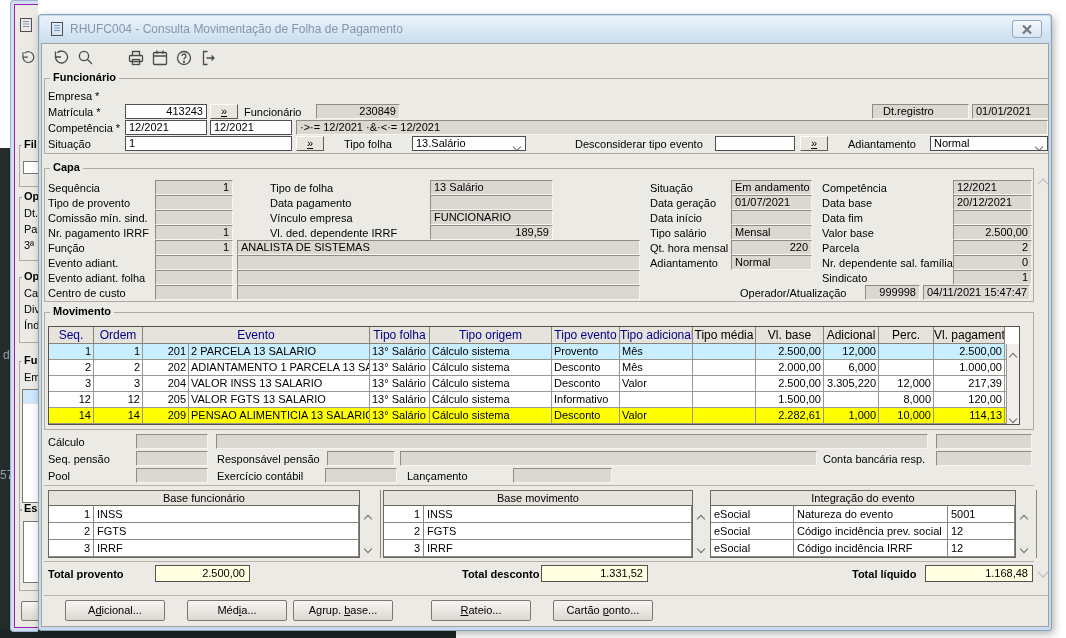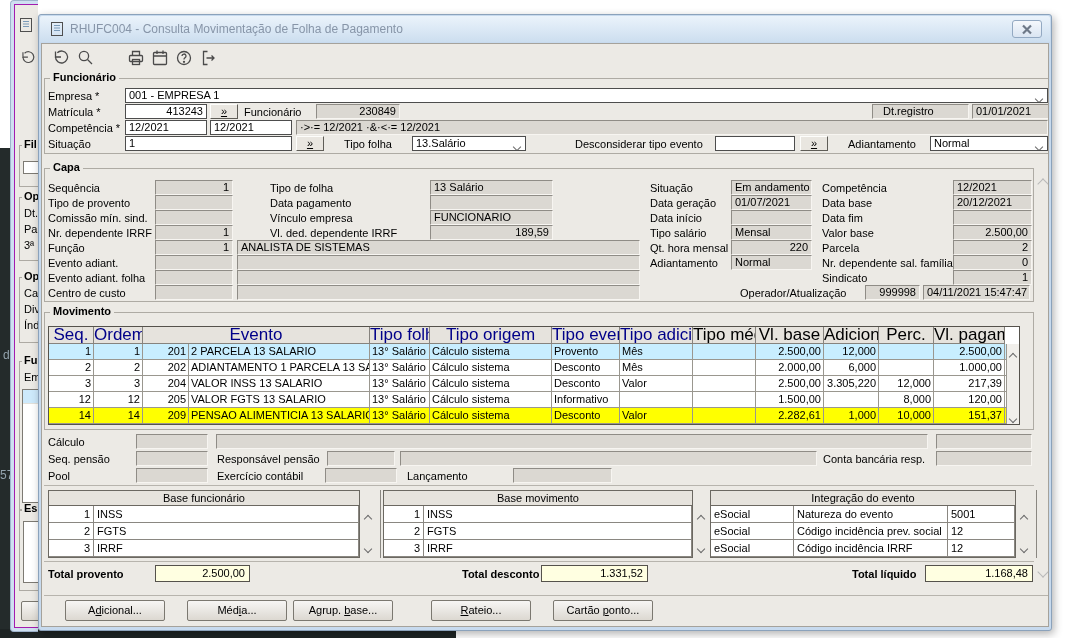--- a/index.html
+++ b/index.html
@@ -24,21 +24,21 @@
   .glabel{font-size:11px;font-weight:bold;background:#eceae5;padding:0 3px;height:13px;line-height:13px;white-space:nowrap}
   .gline{background:#b7b4ad;height:1px}
   
   #dialog{left:38px;top:14px;width:1014px;height:617px;background:#c7daee;border:1px solid #8ba2bb;border-radius:3px;box-shadow:2px 3px 8px rgba(0,0,0,.3);z-index:2}
   #titlebar{position:absolute;left:1px;right:1px;top:1px;height:26px;background:linear-gradient(#ebf3fb,#ccdeef);border-radius:2px 2px 0 0}
   #title-text{position:absolute;left:30px;top:6px;font-size:12px;color:#8795a8;white-space:nowrap}
   #close-btn{position:absolute;right:8px;top:4px;width:30px;height:18px;background:linear-gradient(#f5f8fc,#dae5f2);border:1px solid #93a9c2;border-radius:3px;text-align:center;line-height:15px}
   #content{position:absolute;left:2px;right:2px;top:28px;bottom:3px;background:#eceae5;border:1px solid #a5a29b;overflow:hidden}
   
   .mhead{display:flex}
-  .hcell{background:#e6e3dd;border-right:1px solid #86837d;border-bottom:1px solid #86837d;font-size:17px;height:17px;line-height:16px;text-align:center;overflow:hidden;white-space:nowrap;flex:none}
+  .hcell{background:#e6e3dd;border-right:1px solid #86837d;border-bottom:1px solid #86837d;font-size:12px;height:17px;line-height:16px;text-align:center;overflow:hidden;white-space:nowrap;flex:none}
   .hnavy{color:#000089}
   .mrow{display:flex;background:#fff;border-bottom:1px solid #9a978f}
   .mrow.sel{background:#c8eeff}
   .mrow.yel{background:#ffff00}
   .mcell{font-size:11px;height:15px;line-height:14px;padding:0 2px;border-right:1px solid #9a978f;overflow:hidden;white-space:nowrap;flex:none}
   .mscroll{position:absolute;right:0;top:17px;bottom:0;width:13px;background:#f1efeb;border-left:1px solid #9a978f}
   
   .lhead{height:15px;background:#e6e3dd;border-bottom:1px solid #6b6861;text-align:center;font-size:11px;line-height:14px;overflow:hidden}
   .lrow{display:flex;height:17px;border-bottom:1px solid #8a8781;background:#fff}
   .lcell{font-size:11px;line-height:16px;padding:0 3px;border-right:1px solid #8a8781;overflow:hidden;white-space:nowrap;flex:none}
@@ -160,24 +160,20 @@
       <svg width="20" height="20" viewBox="0 0 20 20" fill="none" stroke="#4a4a4a" stroke-width="1.3">
           <path d="M9.5 3.5h-4v13h4"></path>
           <path d="M8.5 10H16M13.5 7.5L16 10l-2.5 2.5"></path>
         </svg>
     </span>
 
     <div class="abs gbox" style="left:2px;top:34px;width:1006px;height:76px"></div>
     <div class="abs glabel" style="left:8px;top:27px">Funcionário</div>
 
     <div class="abs lbl" style="left:6px;top:46px">Empresa *</div>
-    <div class="abs combo" style="left:83px;top:44px;width:923px">
-      <span>001 - EMPRESA 1</span>
-      <span class="combo-chev"><span class="chev"></span></span>
-    </div>
 
     <div class="abs lbl" style="left:6px;top:62px">Matrícula *</div>
     <div class="abs inp r" style="left:83px;top:60px;width:82px">413243</div>
     <div class="abs btn-sm" style="left:168px;top:60px;width:28px">»</div>
     <div class="abs lbl" style="left:202px;top:62px">Funcionário</div>
     <div class="abs fld r" style="left:274px;top:60px;width:84px">230849</div>
     <div class="abs fld" style="left:830px;top:60px;width:97px;padding-left:10px">Dt.registro</div>
     <div class="abs fld" style="left:930px;top:60px;width:84px">01/01/2021</div>
 
     <div class="abs lbl" style="left:6px;top:78px">Competência *</div>
@@ -292,21 +288,21 @@
             <div class="mcell r" style="width:46px">209</div>
             <div class="mcell" style="width:181px">PENSAO ALIMENTICIA 13 SALARIO</div>
             <div class="mcell" style="width:60px">13° Salário</div>
             <div class="mcell" style="width:122px">Cálculo sistema</div>
             <div class="mcell" style="width:68px">Desconto</div>
             <div class="mcell" style="width:73px">Valor</div>
             <div class="mcell" style="width:63px"></div>
             <div class="mcell r" style="width:68px">2.282,61</div>
             <div class="mcell r" style="width:55px">1,000</div>
             <div class="mcell r" style="width:55px">10,000</div>
-            <div class="mcell r" style="width:71px">151,37</div>
+            <div class="mcell r" style="width:71px">114,13</div>
           </div>
         </div>
       <div class="mscroll">
         <span class="abs" style="left:3px;top:6px"><span class="chev up"></span></span>
         <span class="abs" style="left:3px;top:68px"><span class="chev"></span></span>
       </div>
     </div>
 
     <div class="abs lbl" style="left:6px;top:392px">Cálculo</div>
     <div class="abs fld" style="left:94px;top:390px;width:72px"></div>
@@ -350,21 +346,21 @@
     <div class="abs btn" style="left:511px;top:556px;width:100px"><span>Cartão </span><u>p</u><span>onto...</span></div>
 
     <span class="abs" style="left:997px;top:134px"><span class="chev up lt" style="width:8px;height:8px"></span></span>
     <span class="abs" style="left:997px;top:522px"><span class="chev lt" style="width:8px;height:8px"></span></span>
   <div class="abs lbl" style="left:6px;top:138px;width:105px">Sequência</div>
       <div class="abs fld r" style="left:113px;top:136px;width:78px">1</div>
       <div class="abs lbl" style="left:6px;top:153px;width:105px">Tipo de provento</div>
       <div class="abs fld" style="left:113px;top:151px;width:78px"></div>
       <div class="abs lbl" style="left:6px;top:168px;width:105px">Comissão mín. sind.</div>
       <div class="abs fld" style="left:113px;top:166px;width:78px"></div>
-      <div class="abs lbl" style="left:6px;top:183px;width:105px">Nr. dependente IRRF</div>
+      <div class="abs lbl" style="left:6px;top:183px;width:105px">Nr. pagamento IRRF</div>
       <div class="abs fld r" style="left:113px;top:181px;width:78px">1</div>
       <div class="abs lbl" style="left:6px;top:198px;width:105px">Função</div>
       <div class="abs fld r" style="left:113px;top:196px;width:78px">1</div>
       <div class="abs lbl" style="left:6px;top:213px;width:105px">Evento adiant.</div>
       <div class="abs fld" style="left:113px;top:211px;width:78px"></div>
       <div class="abs lbl" style="left:6px;top:228px;width:105px">Evento adiant. folha</div>
       <div class="abs fld" style="left:113px;top:226px;width:78px"></div>
       <div class="abs lbl" style="left:6px;top:243px;width:105px">Centro de custo</div>
       <div class="abs fld" style="left:113px;top:241px;width:78px"></div>
       <div class="abs lbl" style="left:228px;top:138px;width:158px">Tipo de folha</div>

